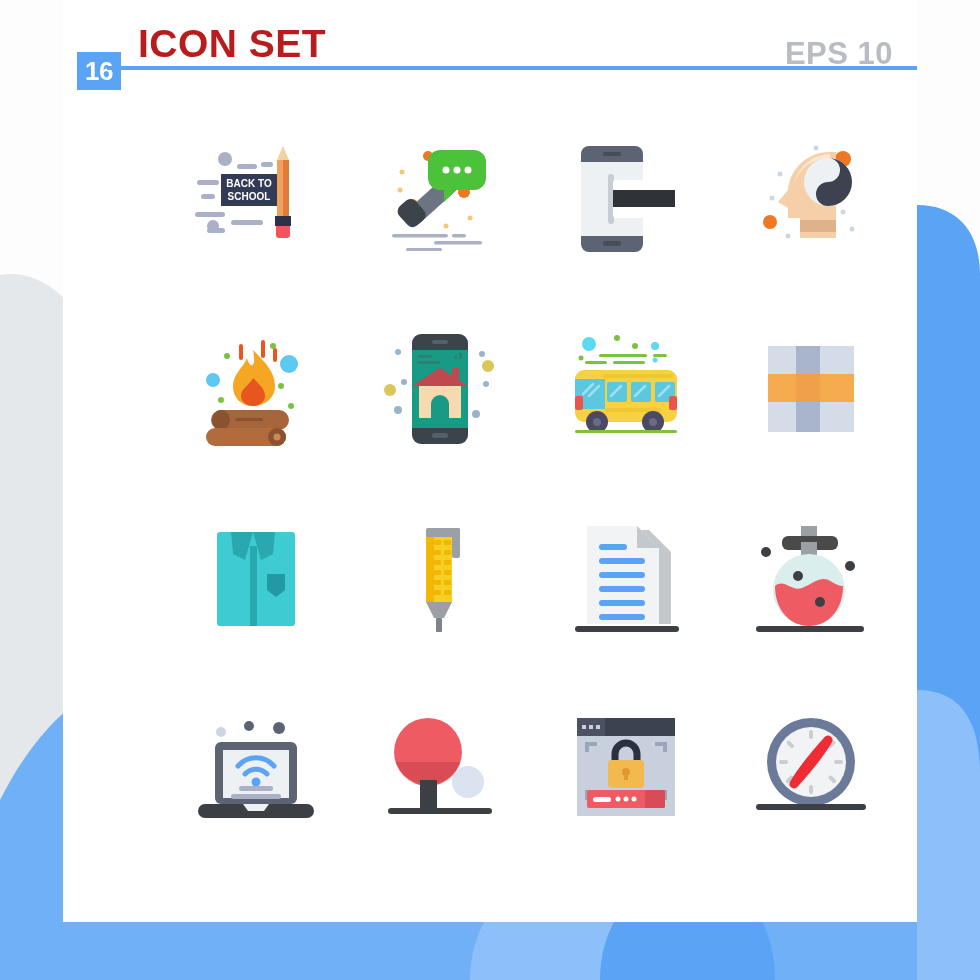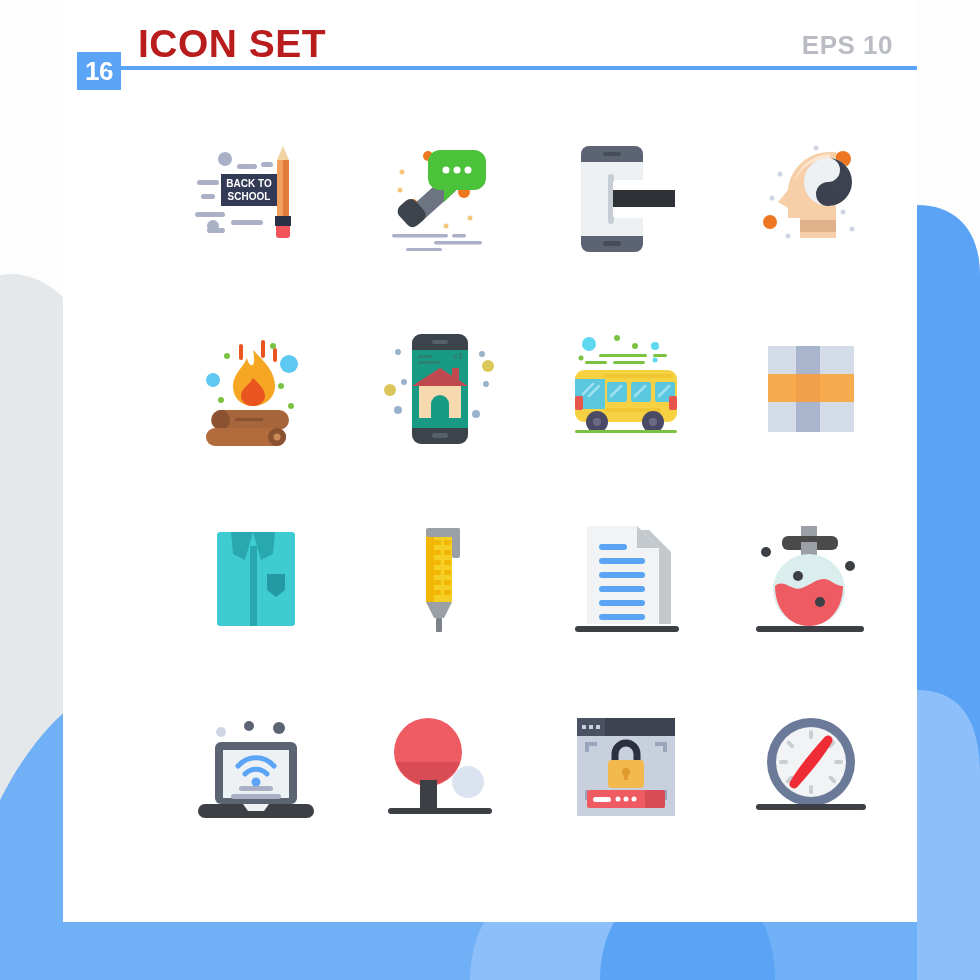--- a/index.html
+++ b/index.html
@@ -23,22 +23,22 @@
     font-size:26px;font-weight:bold;
     display:flex;align-items:center;justify-content:center;
     letter-spacing:-0.5px;
     margin-top:32px;
   }
   .hdr-title{
     position:absolute;left:75px;top:22px;
     font-size:39px;font-weight:bold;color:#b91c1c;letter-spacing:0.5px;
   }
   .hdr-eps{
-    position:absolute;right:24px;top:30px;
-    font-size:26px;font-weight:bold;color:#b9bcc2;letter-spacing:0.5px;
+    position:absolute;right:24px;top:36px;
+    font-size:31px;font-weight:bold;color:#b9bcc2;letter-spacing:0.5px;
   }
   .hdr-rule{
     position:absolute;left:44px;top:66px;width:810px;height:4px;background:#5ba4f5;
   }
   #grid{
     position:absolute;left:100px;top:104px;
     width:740px;height:790px;
     display:grid;
     grid-template-columns:repeat(4,185px);
     grid-template-rows:repeat(4,190px);

